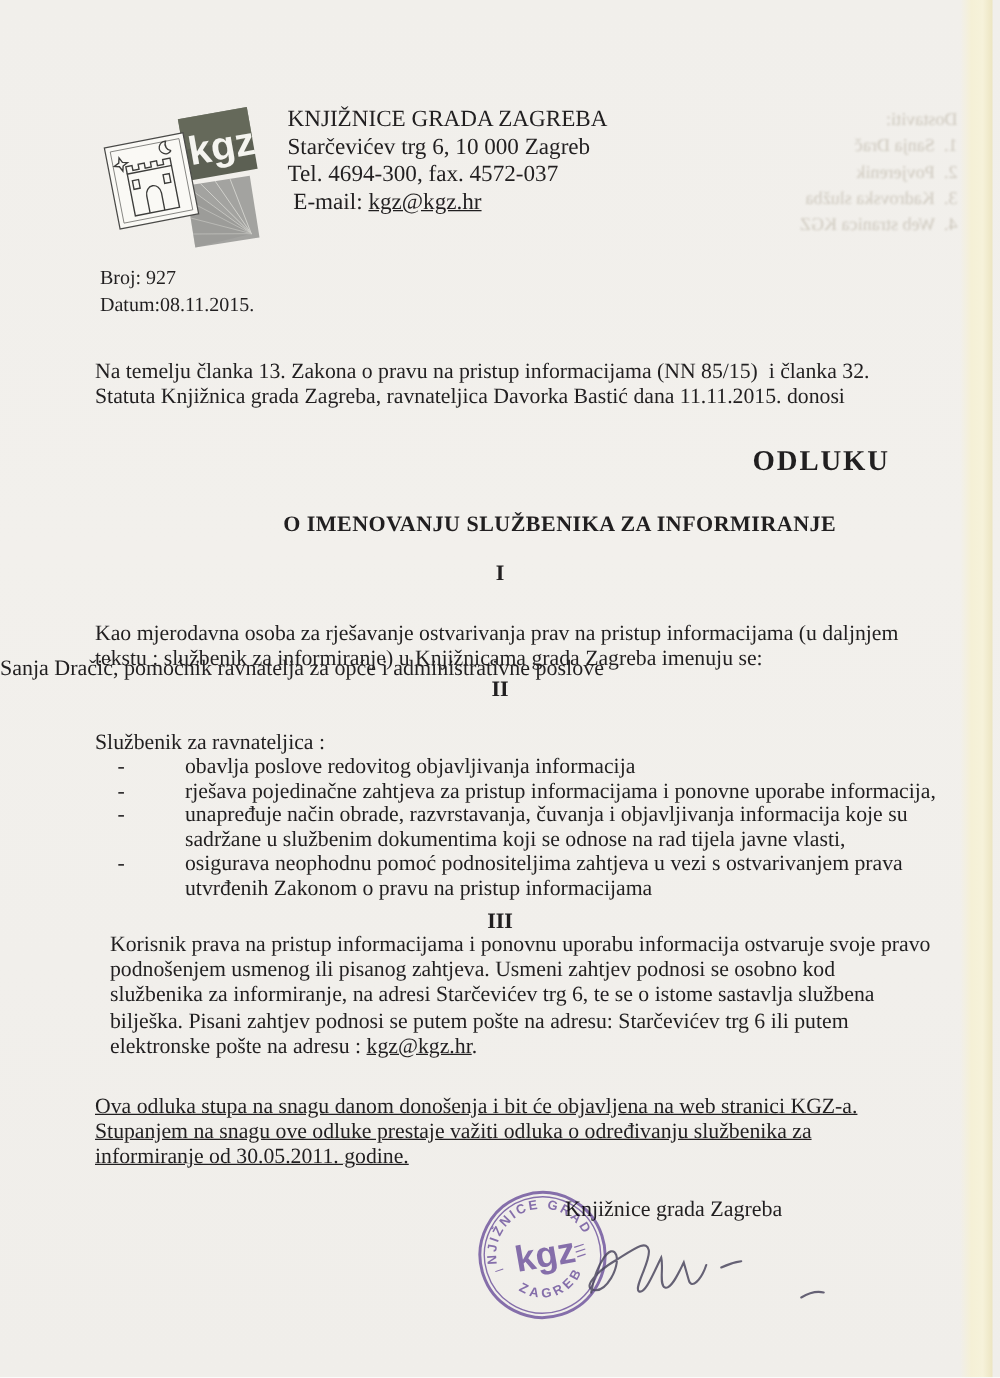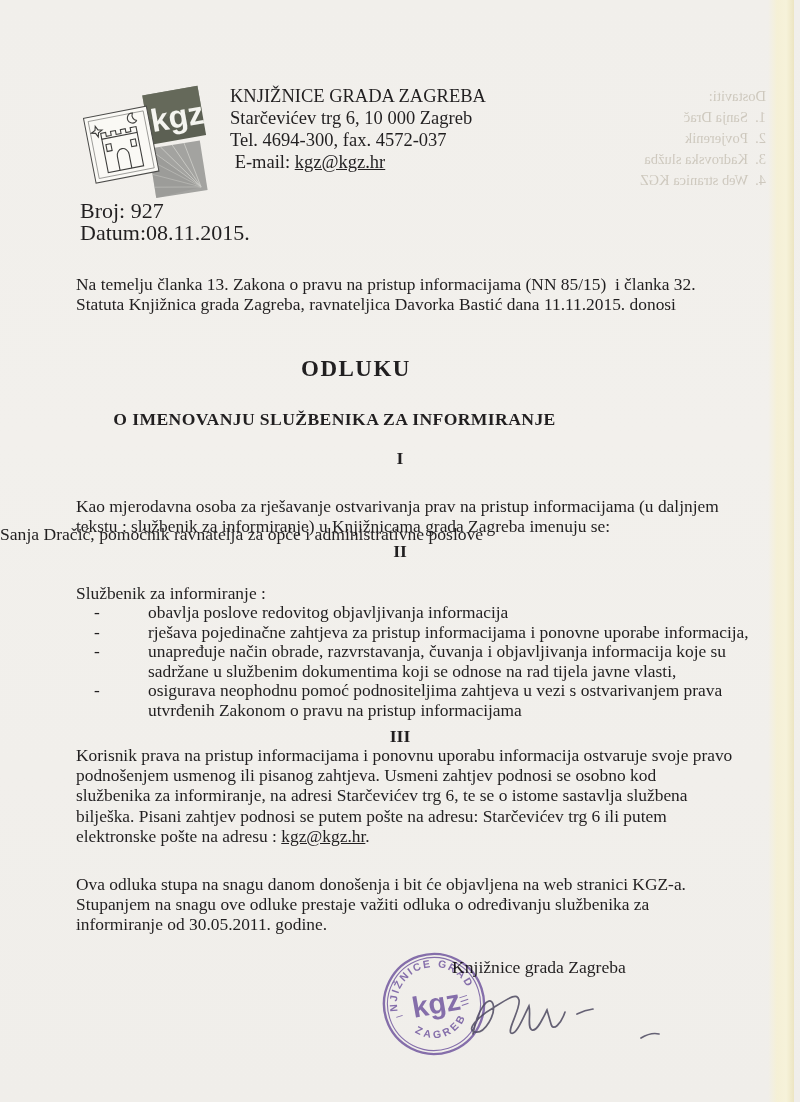--- a/index.html
+++ b/index.html
@@ -18,48 +18,48 @@
   .hdr-text{position:absolute;left:230px;top:85px;font-size:18.5px;line-height:22px;white-space:pre;}
   .hdr-text .email{text-decoration:underline;}
   .logo{position:absolute;left:80px;top:84px;}
   .bleed{
     position:absolute;left:556px;top:86px;width:210px;
     transform:scaleX(-1);
     color:rgba(139,126,104,0.34);
     filter:blur(0.7px);
     font-size:14.5px;line-height:21px;white-space:pre;
   }
-  .meta{position:absolute;left:80px;top:200px;font-size:22px;line-height:22px;white-space:pre;}
+  .meta{position:absolute;left:80px;top:212px;font-size:16px;line-height:22px;white-space:pre;}
   .para{position:absolute;font-size:17.4px;line-height:20.2px;white-space:pre;}
-  .intro{left:76px;top:274px;}
+  .intro{left:76px;top:286px;}
   .doc-title{
-    position:absolute;left:0;top:356px;width:712px;text-align:center;
+    position:absolute;left:0;top:356px;width:712px;text-align:right;
     font-size:23px;font-weight:bold;letter-spacing:1.5px;
   }
   .doc-subtitle{
-    position:absolute;left:0;top:409px;width:669px;text-align:center;
+    position:absolute;left:0;top:409px;width:669px;text-align:right;
     font-size:17.6px;font-weight:bold;letter-spacing:0.4px;
   }
   .roman{
     position:absolute;left:0;width:800px;text-align:center;
     font-size:17.6px;font-weight:bold;
   }
   .r1{top:448px}.r2{top:541px}.r3{top:726px}.r4{top:855px}
   .sec1-body{left:76px;top:496px;}
   .appointee{
     position:absolute;left:0;top:524px;width:800px;
     font-size:17.6px;font-weight:normal;
   }
   .sec2-lead{left:76px;top:583px;}
   .bullets{position:absolute;left:94px;top:603px;font-size:17.4px;line-height:19.6px;}
   .bullet{display:flex;}
   .bullet .dash{width:54px;flex:0 0 54px;}
   .bullet .btxt{white-space:pre;}
-  .sec3-body{left:76px;top:745px;}
-  .sec4-body{left:76px;top:874px;}
+  .sec3-body{left:88px;top:745px;}
+  .sec4-body{left:76px;top:874px;text-decoration:underline;}
   .link{text-decoration:underline;}
   .sig-block{position:absolute;left:452px;top:956px;font-size:17.6px;line-height:22.5px;white-space:pre;}
   .stamp{position:absolute;left:378px;top:948px;opacity:0.88;mix-blend-mode:multiply;}
   .sig-scrawl{position:absolute;left:455px;top:972px;opacity:0.85;}
 </style>
 </head>
 <body>
 
 <div class="page">
 
@@ -119,21 +119,21 @@
 
   <div class="doc-title">ODLUKU</div>
   <div class="doc-subtitle">O IMENOVANJU SLUŽBENIKA ZA INFORMIRANJE</div>
 
   <div class="roman r1">I</div>
   <div class="para sec1-body">Kao mjerodavna osoba za rješavanje ostvarivanja prav na pristup informacijama (u daljnjem
 tekstu : službenik za informiranje) u Knjižnicama grada Zagreba imenuju se:</div>
   <div class="appointee">Sanja Dračić, pomoćnik ravnatelja za opće i administrativne poslove</div>
 
   <div class="roman r2">II</div>
-  <div class="para sec2-lead">Službenik za informiranje :</div>
+  <div class="para sec2-lead">Službenik za ravnateljica :</div>
   <div class="bullets">
     <div class="bullet">
       <span class="dash">-</span>
       <span class="btxt">obavlja poslove redovitog objavljivanja informacija</span>
     </div>
     <div class="bullet">
       <span class="dash">-</span>
       <span class="btxt">rješava pojedinačne zahtjeva za pristup informacijama i ponovne uporabe informacija,</span>
     </div>
     <div class="bullet">

